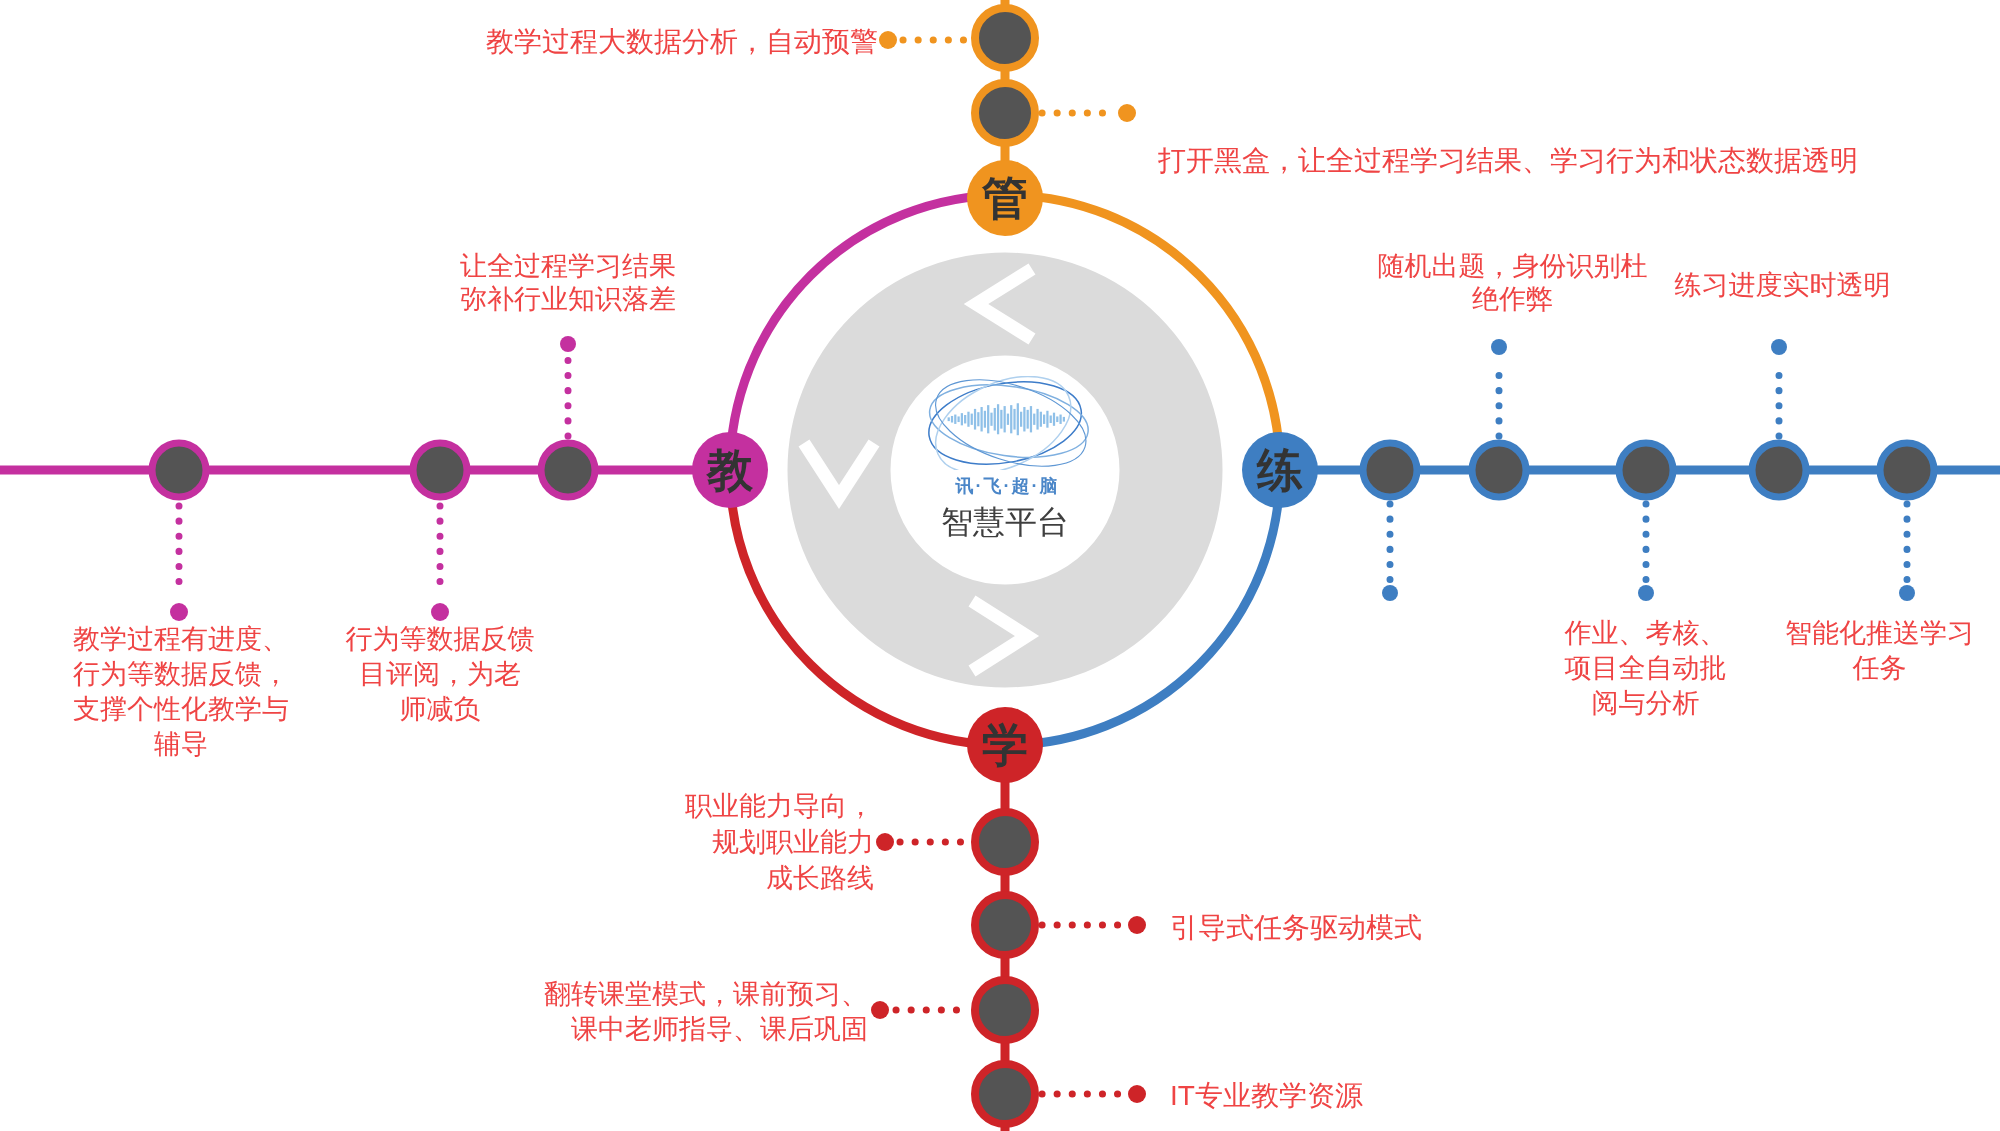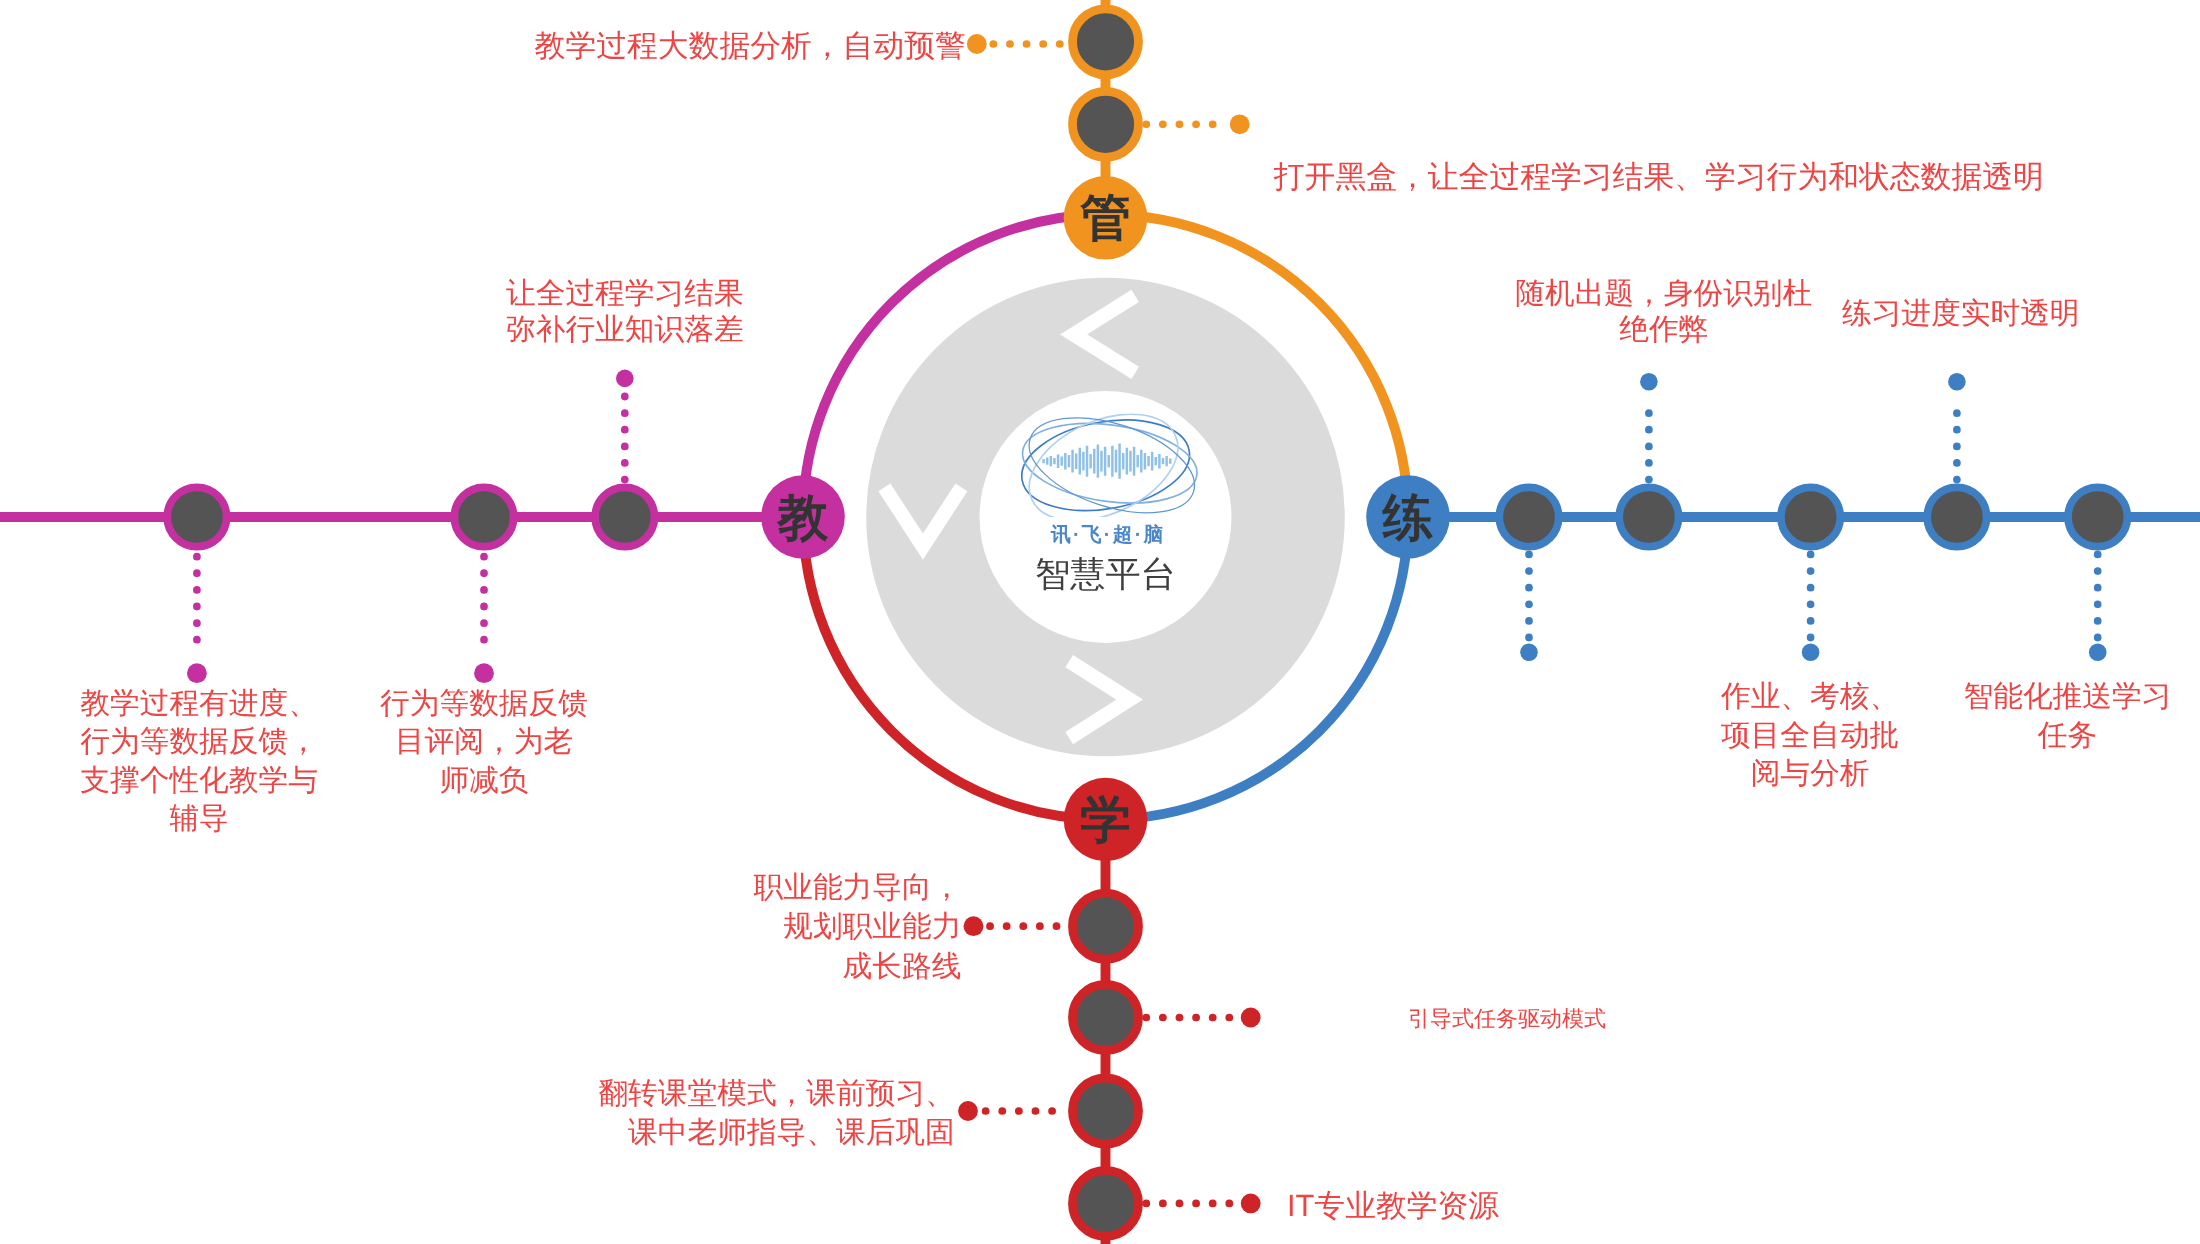--- a/index.html
+++ b/index.html
@@ -201,18 +201,18 @@
   <div class="ann center-txt" style="left:1660px;top:268px;width:245px;">练习进度实时透明</div>
   <div class="ann center-txt" style="left:1538px;top:616px;width:215px;">作业、考核、
 项目全自动批
 阅与分析</div>
   <div class="ann center-txt" style="left:1762px;top:616px;width:235px;">智能化推送学习
 任务</div>
 
   <div class="ann right-txt" style="left:640px;top:788px;width:234px;line-height:36px;">职业能力导向，
 规划职业能力
 成长路线</div>
-  <div class="ann" style="left:1170px;top:910px;width:400px;font-size:20px;text-align:center;">引导式任务驱动模式</div>
+  <div class="ann" style="left:1170px;top:910px;width:400px;font-size:28px;">引导式任务驱动模式</div>
   <div class="ann right-txt" style="left:500px;top:977px;width:368px;">翻转课堂模式，课前预习、
 课中老师指导、课后巩固</div>
   <div class="ann" style="left:1170px;top:1078px;width:400px;font-size:28px;">IT专业教学资源</div>
 
 </div>
 
 </body></html>

